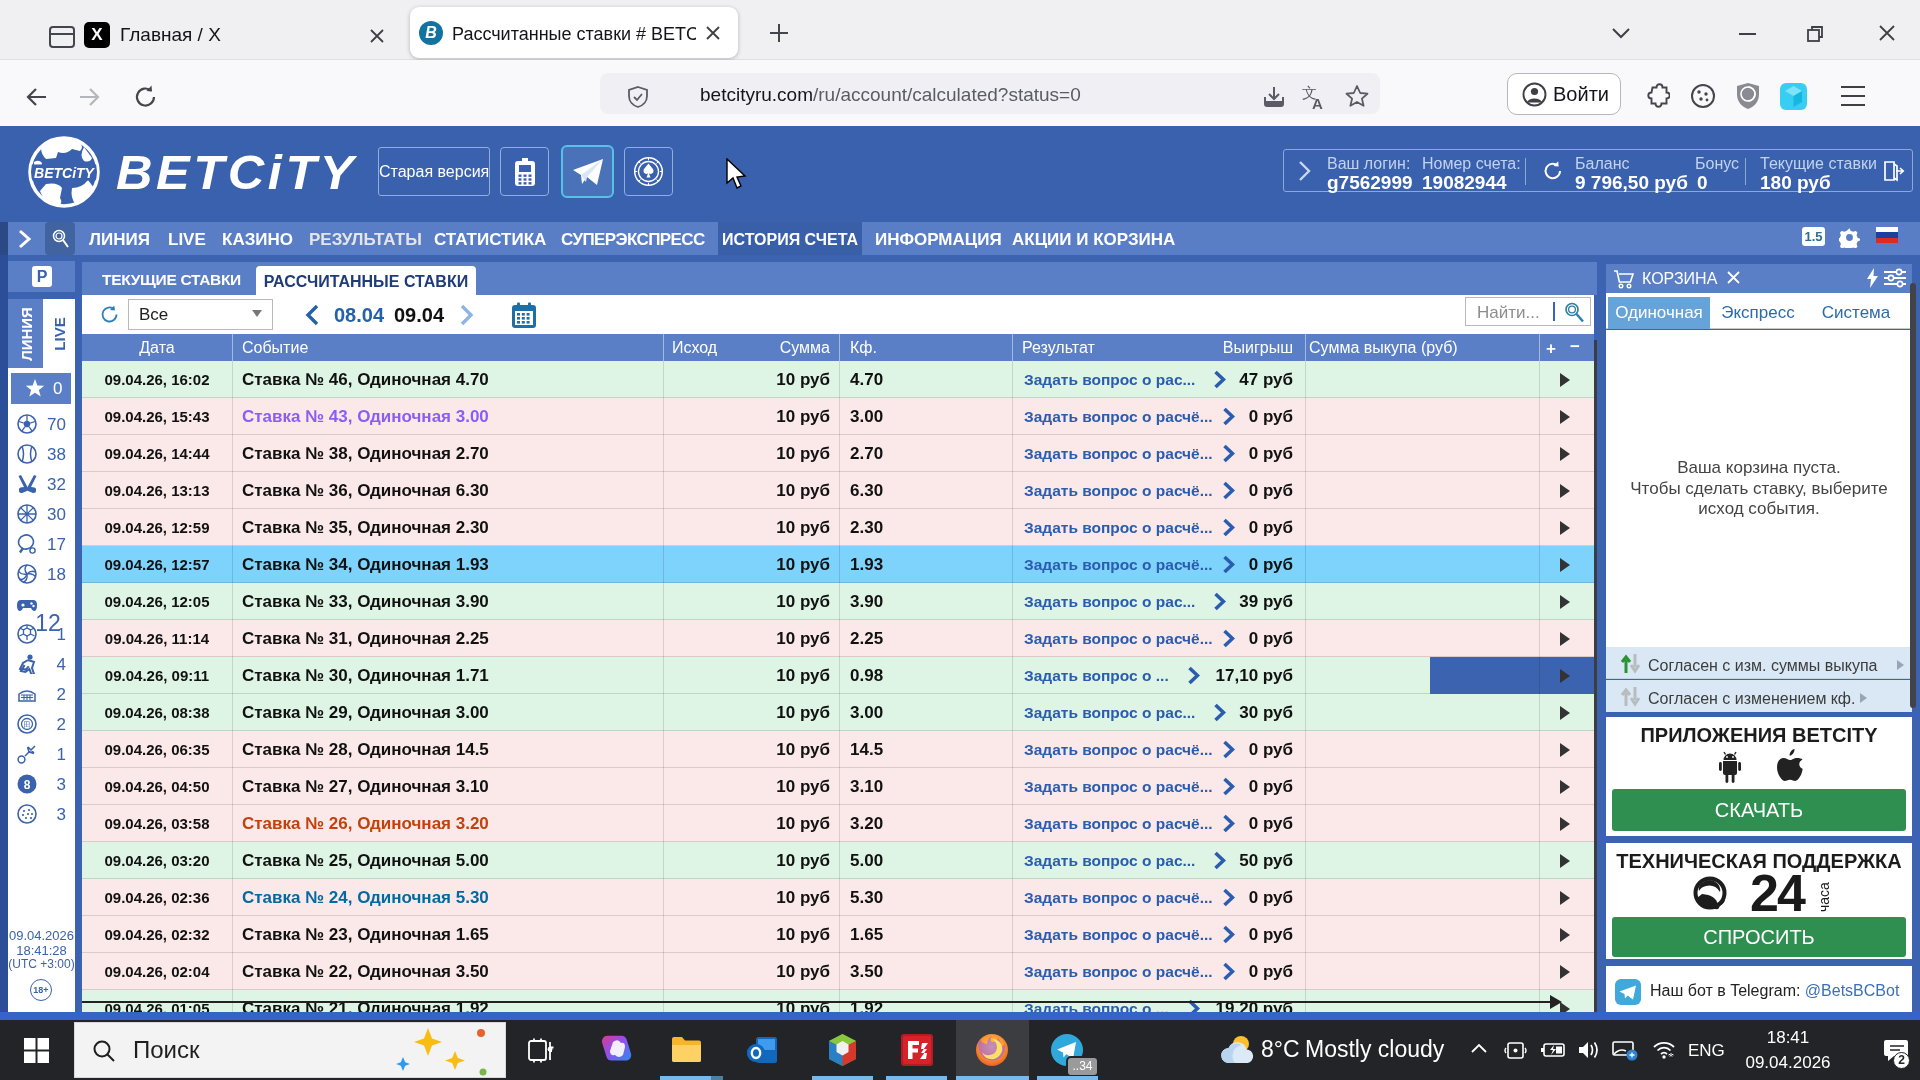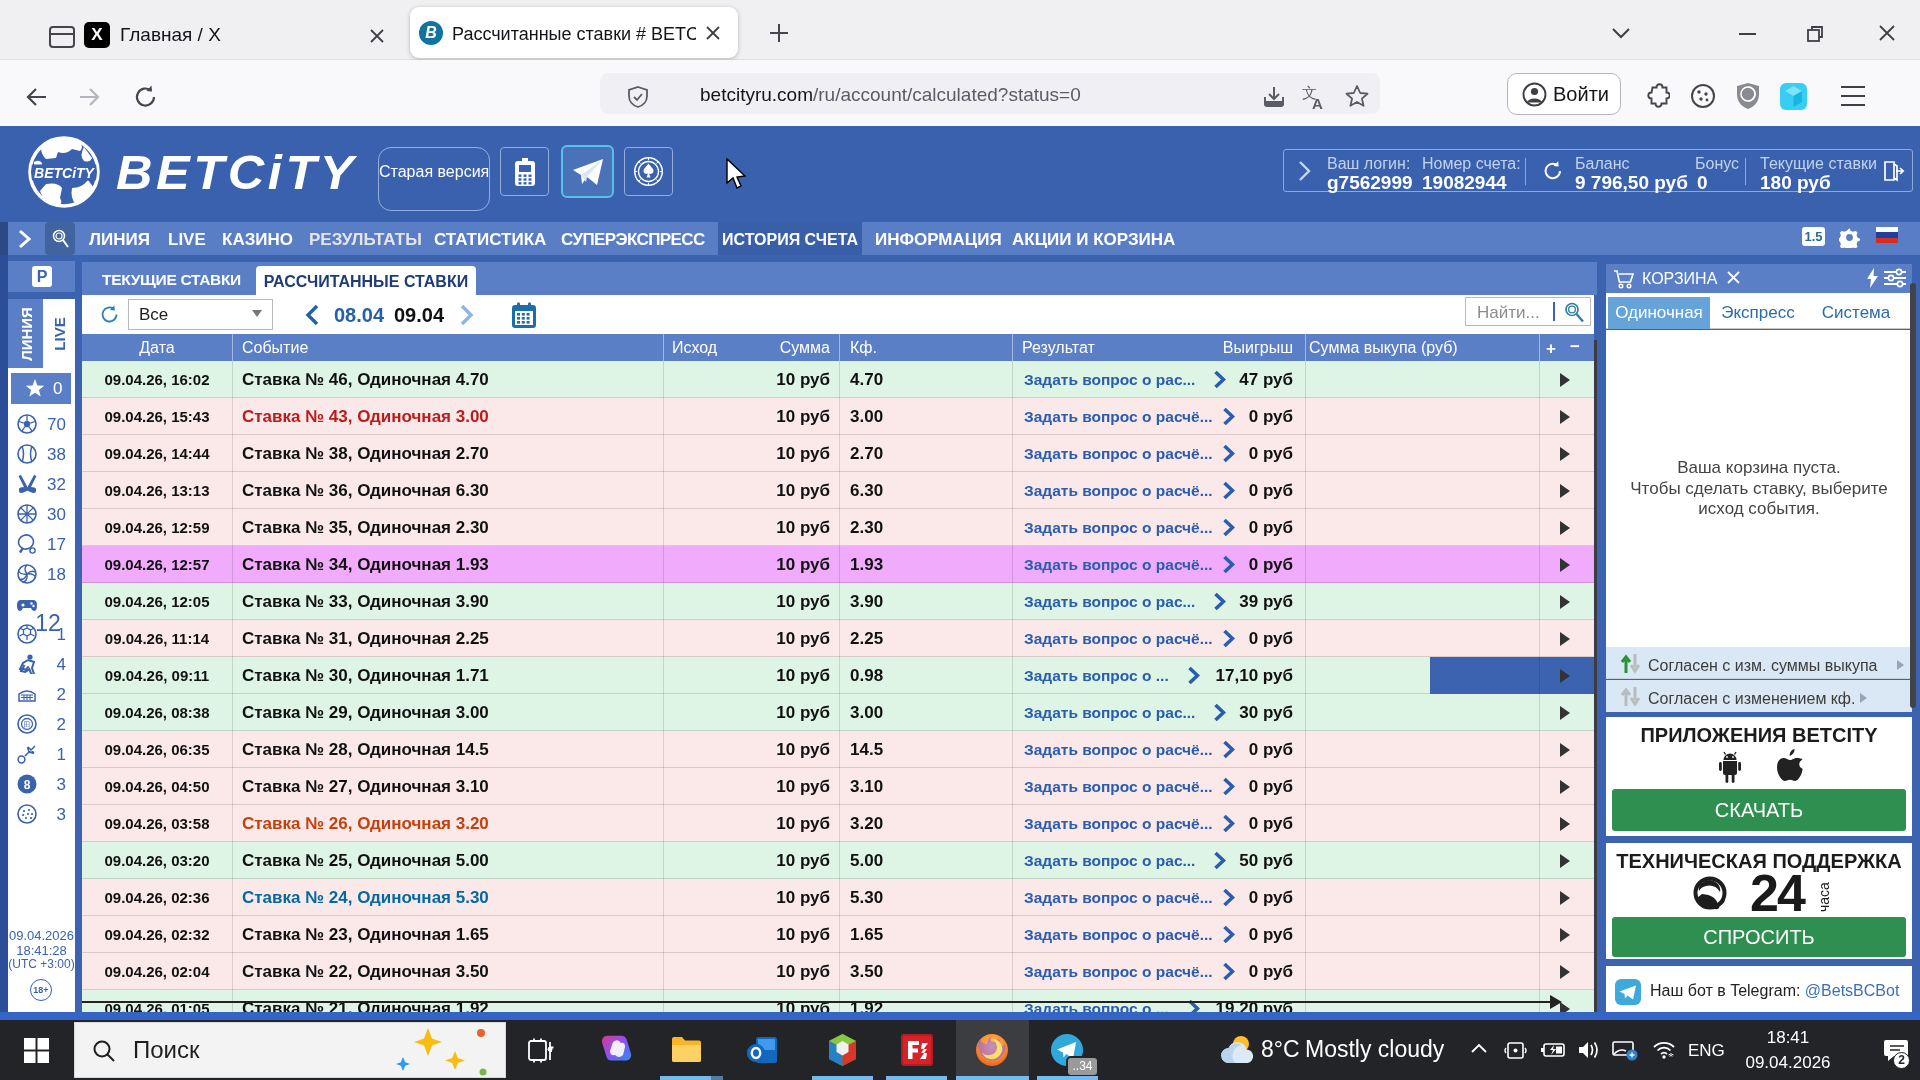--- a/index.html
+++ b/index.html
@@ -112,21 +112,21 @@
 <path d="M8 28 Q13 25 16 29 L14 39 Q8 39 8 28Z"></path>
 <path d="M20 50 Q32 48 36 54 L34 64 Q38 70 30 73 Q18 68 14 57 Z"></path>
 <path d="M46 54 Q56 54 62 46 L68 54 Q62 66 50 71 Q44 64 46 54Z"></path>
 </g>
 <g clip-path="url(#gc)">
       <rect x="2" y="30.5" width="72" height="16" fill="#3a61ae"></rect>
     </g>
 <text x="38" y="43.5" text-anchor="middle" font-family="Liberation Sans" font-weight="bold" font-style="italic" font-size="14" fill="#fff">BETCiTY</text>
 </svg>
 <div class="ab" style="left:116px;top:144px;font-weight:bold;font-style:italic;font-size:49px;color:#fff;letter-spacing:3.5px;transform:scaleX(1.03);transform-origin:left">BETCiTY</div>
-<div class="ab" style="left:378px;top:147px;width:112px;height:64px;border:1px solid #93aedb;border-radius:13px;color:#fff;font-size:16px;text-align:center;line-height:47px;white-space:nowrap">Старая версия</div>
+<div class="ab" style="left:378px;top:147px;width:112px;height:49px;border:1px solid #93aedb;border-radius:3px;color:#fff;font-size:16px;text-align:center;line-height:47px;white-space:nowrap">Старая версия</div>
 <div class="ab" style="left:500px;top:147px;width:49px;height:49px;border:1px solid #93aedb;border-radius:4px"></div>
 <svg class="ab" style="left:514px;top:157px" width="22" height="30" viewBox="0 0 22 30">
     <rect x="1" y="4" width="20" height="25" rx="3" fill="#fff"></rect>
     <rect x="5" y="8" width="12" height="7" fill="#3a61ae"></rect>
     <g fill="#3a61ae">
       <rect x="4.5" y="17.5" width="3" height="2.4"></rect>
       <rect x="9.5" y="17.5" width="3" height="2.4"></rect>
       <rect x="14.5" y="17.5" width="3" height="2.4"></rect>
       <rect x="4.5" y="21.3" width="3" height="2.4"></rect>
       <rect x="9.5" y="21.3" width="3" height="2.4"></rect>
@@ -404,21 +404,21 @@
 <div class="ab" style="left:1478px;top:12px;width:0;height:0;border-top:7px solid transparent;border-bottom:7px solid transparent;border-left:10px solid #333"></div>
 </div>
 <div class="ab" style="left:0;top:37px;width:1512px;height:37px;background:#fbe9e9;border-bottom:1px solid rgba(0,0,0,0.13)">
 <div class="ab" style="left:150px;top:0;width:1px;height:37px;background:rgba(0,0,0,0.12)"></div>
 <div class="ab" style="left:581px;top:0;width:1px;height:37px;background:rgba(0,0,0,0.12)"></div>
 <div class="ab" style="left:757px;top:0;width:1px;height:37px;background:rgba(0,0,0,0.12)"></div>
 <div class="ab" style="left:930px;top:0;width:1px;height:37px;background:rgba(0,0,0,0.12)"></div>
 <div class="ab" style="left:1223px;top:0;width:1px;height:37px;background:rgba(0,0,0,0.12)"></div>
 <div class="ab" style="left:1457px;top:0;width:1px;height:37px;background:rgba(0,0,0,0.12)"></div>
 <div class="ab b" style="left:0;top:10px;width:150px;text-align:center;font-size:15px;color:#111">09.04.26, 15:43</div>
-<div class="ab b" style="left:160px;top:9px;font-size:17px;color:#b91c1c">Ставка № 43, Одиночная 3.00</div>
+<div class="ab b" style="left:160px;top:9px;font-size:17px;color:#8b5cf6">Ставка № 43, Одиночная 3.00</div>
 <div class="ab b" style="left:618px;top:9px;width:130px;text-align:right;font-size:17px;color:#111">10 руб</div>
 <div class="ab b" style="left:768px;top:9px;font-size:17px;color:#111">3.00</div>
 <div class="ab b" style="left:942px;top:10px;font-size:15.5px;color:#2a5cb0">Задать вопрос о расчё...</div>
 <svg class="ab" style="left:1140px;top:9px" width="13" height="19" viewBox="0 0 13 19">
         <path d="M2.5 2 L10.5 9.5 L2.5 17" stroke="#2a5cb0" stroke-width="3.6" fill="none"></path>
       </svg>
 <div class="ab b" style="left:1070px;top:9px;width:141px;text-align:right;font-size:17px;color:#111">0 руб</div>
 <div class="ab" style="left:1478px;top:12px;width:0;height:0;border-top:7px solid transparent;border-bottom:7px solid transparent;border-left:10px solid #333"></div>
 </div>
 <div class="ab" style="left:0;top:74px;width:1512px;height:37px;background:#fbe9e9;border-bottom:1px solid rgba(0,0,0,0.13)">
@@ -468,21 +468,21 @@
 <div class="ab b" style="left:160px;top:9px;font-size:17px;color:#111">Ставка № 35, Одиночная 2.30</div>
 <div class="ab b" style="left:618px;top:9px;width:130px;text-align:right;font-size:17px;color:#111">10 руб</div>
 <div class="ab b" style="left:768px;top:9px;font-size:17px;color:#111">2.30</div>
 <div class="ab b" style="left:942px;top:10px;font-size:15.5px;color:#2a5cb0">Задать вопрос о расчё...</div>
 <svg class="ab" style="left:1140px;top:9px" width="13" height="19" viewBox="0 0 13 19">
         <path d="M2.5 2 L10.5 9.5 L2.5 17" stroke="#2a5cb0" stroke-width="3.6" fill="none"></path>
       </svg>
 <div class="ab b" style="left:1070px;top:9px;width:141px;text-align:right;font-size:17px;color:#111">0 руб</div>
 <div class="ab" style="left:1478px;top:12px;width:0;height:0;border-top:7px solid transparent;border-bottom:7px solid transparent;border-left:10px solid #333"></div>
 </div>
-<div class="ab" style="left:0;top:185px;width:1512px;height:37px;background:#f0abfc;border-bottom:1px solid rgba(0,0,0,0.13)">
+<div class="ab" style="left:0;top:185px;width:1512px;height:37px;background:#7dd3fc;border-bottom:1px solid rgba(0,0,0,0.13)">
 <div class="ab" style="left:150px;top:0;width:1px;height:37px;background:rgba(0,0,0,0.12)"></div>
 <div class="ab" style="left:581px;top:0;width:1px;height:37px;background:rgba(0,0,0,0.12)"></div>
 <div class="ab" style="left:757px;top:0;width:1px;height:37px;background:rgba(0,0,0,0.12)"></div>
 <div class="ab" style="left:930px;top:0;width:1px;height:37px;background:rgba(0,0,0,0.12)"></div>
 <div class="ab" style="left:1223px;top:0;width:1px;height:37px;background:rgba(0,0,0,0.12)"></div>
 <div class="ab" style="left:1457px;top:0;width:1px;height:37px;background:rgba(0,0,0,0.12)"></div>
 <div class="ab b" style="left:0;top:10px;width:150px;text-align:center;font-size:15px;color:#111">09.04.26, 12:57</div>
 <div class="ab b" style="left:160px;top:9px;font-size:17px;color:#111">Ставка № 34, Одиночная 1.93</div>
 <div class="ab b" style="left:618px;top:9px;width:130px;text-align:right;font-size:17px;color:#111">10 руб</div>
 <div class="ab b" style="left:768px;top:9px;font-size:17px;color:#111">1.93</div>

